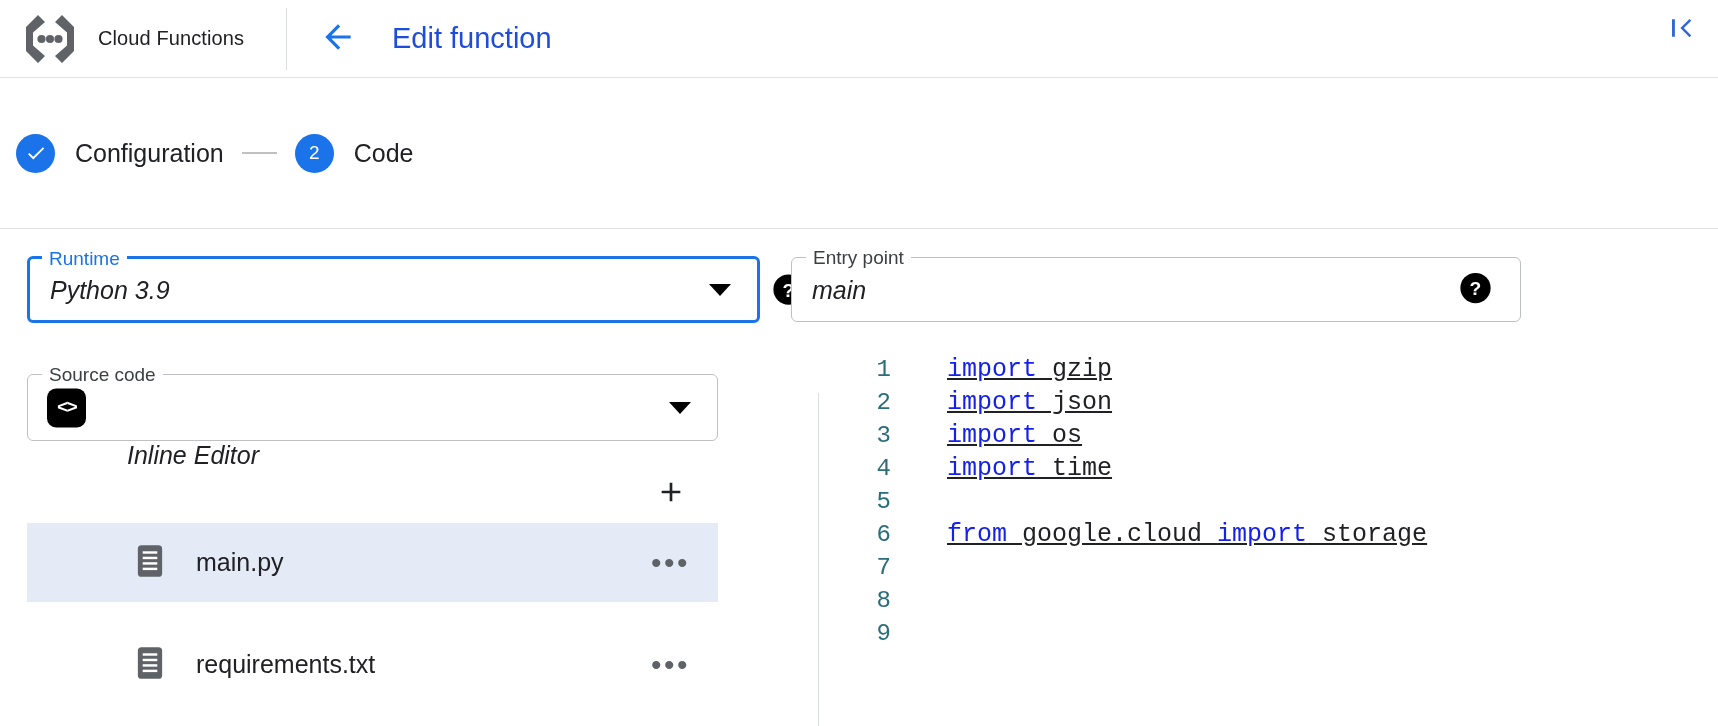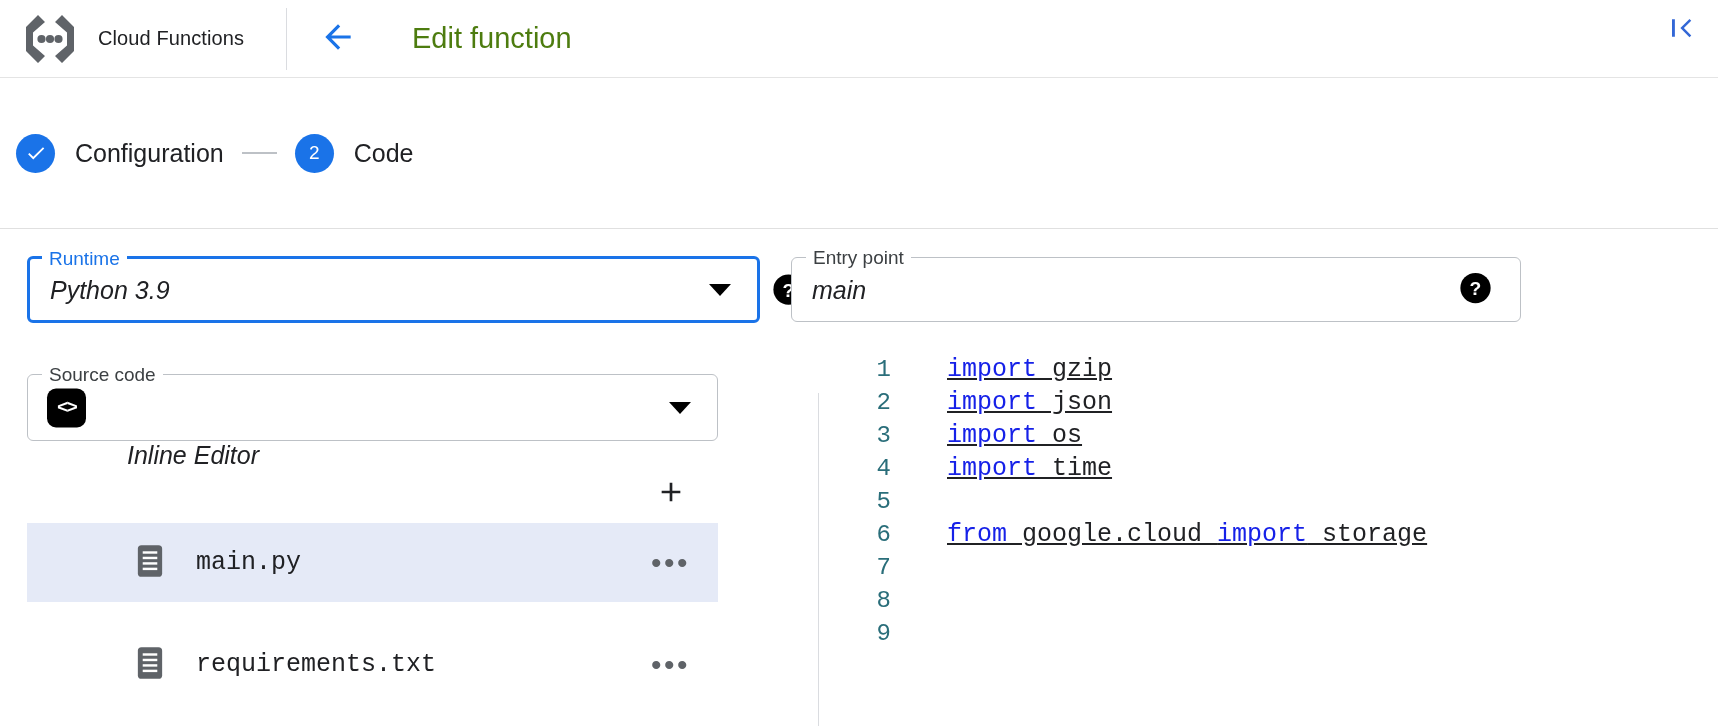--- a/index.html
+++ b/index.html
@@ -25,21 +25,21 @@
     font-weight: 400; letter-spacing: .1px; white-space: nowrap;
   }
   .hdr-divider {
     width: 1px; height: 62px; background: #dadce0; margin-left: 42px; margin-right: 0;
   }
   .back-btn {
     width: 46px; height: 46px; margin-left: 28px;
     display: flex; align-items: center; justify-content: center; cursor: pointer;
   }
   .page-title {
-    font-size: 29px; color: #4d7c0f; margin-left: 51px; font-weight: 400; white-space: nowrap;
+    font-size: 29px; color: #1d4ed8; margin-left: 31px; font-weight: 400; white-space: nowrap;
   }
   .collapse-btn {
     position: absolute; right: 14px; top: 8px; width: 44px; height: 44px;
     display: flex; align-items: center; justify-content: center; cursor: pointer;
   }
 
   
   .stepper {
     position: absolute; left: 0; top: 78px; width: 1718px; height: 151px;
     border-bottom: 1px solid #e0e0e0;
@@ -100,21 +100,21 @@
   .add-btn {
     width: 42px; height: 42px; display: flex; align-items: center; justify-content: center;
     cursor: pointer; margin-right: 26px;
   }
   .file-row {
     position: absolute; left: 27px; width: 691px; height: 79px;
     display: flex; align-items: center; cursor: pointer;
   }
   .file-row.selected { background: #e5eaf7; }
   .file-icon { margin-left: 108px; flex: 0 0 34px; }
-  .file-name { font-size: 25px; color: #202124; margin-left: 27px; white-space: nowrap; font-family: Liberation Mono, monospace; }
+  .file-name { font-size: 25px; color: #202124; margin-left: 27px; white-space: nowrap; }
   .file-menu {
     position: absolute; right: 28px; top: 50%; transform: translateY(-50%);
     font-size: 30px; line-height: 10px; color: #5f6368; letter-spacing: 2.5px;
     cursor: pointer; font-family: "Liberation Sans", sans-serif;
   }
   #file-row-0 { top: 294px; }
   #file-row-1 { top: 396px; }
 
   
   .vdivider {

